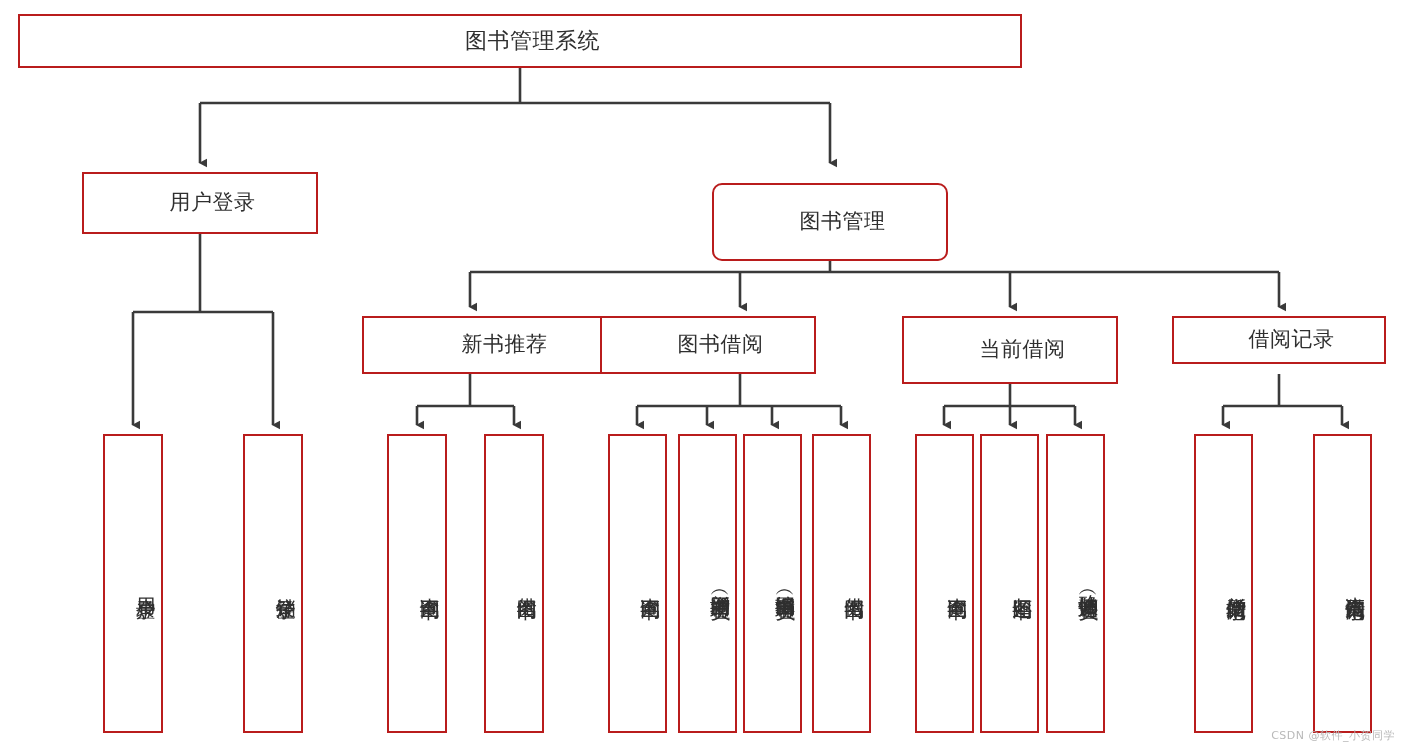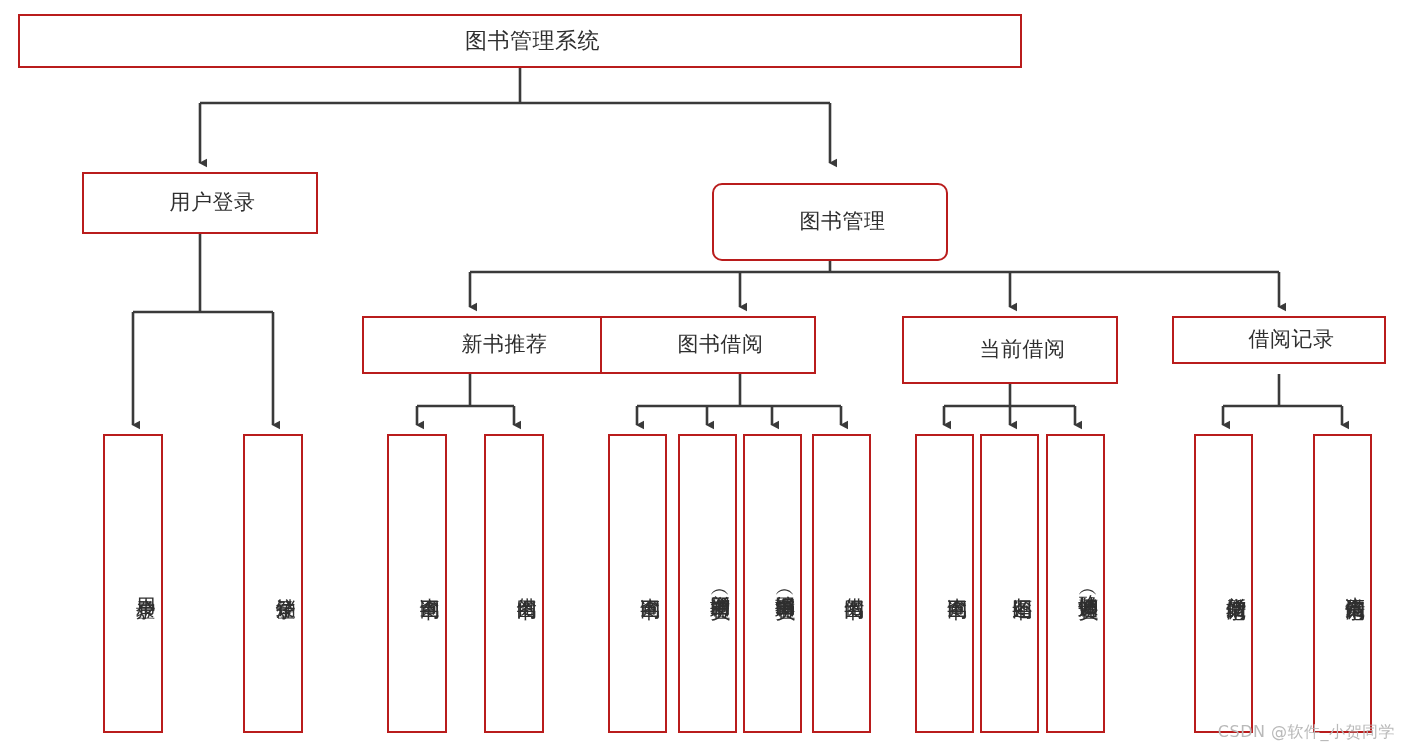--- a/index.html
+++ b/index.html
@@ -51,21 +51,21 @@
     line-height: 1.18;
     letter-spacing: 1px;
     white-space: pre-wrap;
     text-align: center;
   }
   .node.root .label { font-size: 22px; }
   .watermark {
     position: absolute;
     right: 10px;
     bottom: 4px;
-    font-size: 16px;
+    font-size: 11px;
     color: #b9b9b9;
     letter-spacing: 0.5px;
     white-space: nowrap;
     pointer-events: none;
   }
 </style>
 </head>
 <body>
 
 <div id="diagram-root">

